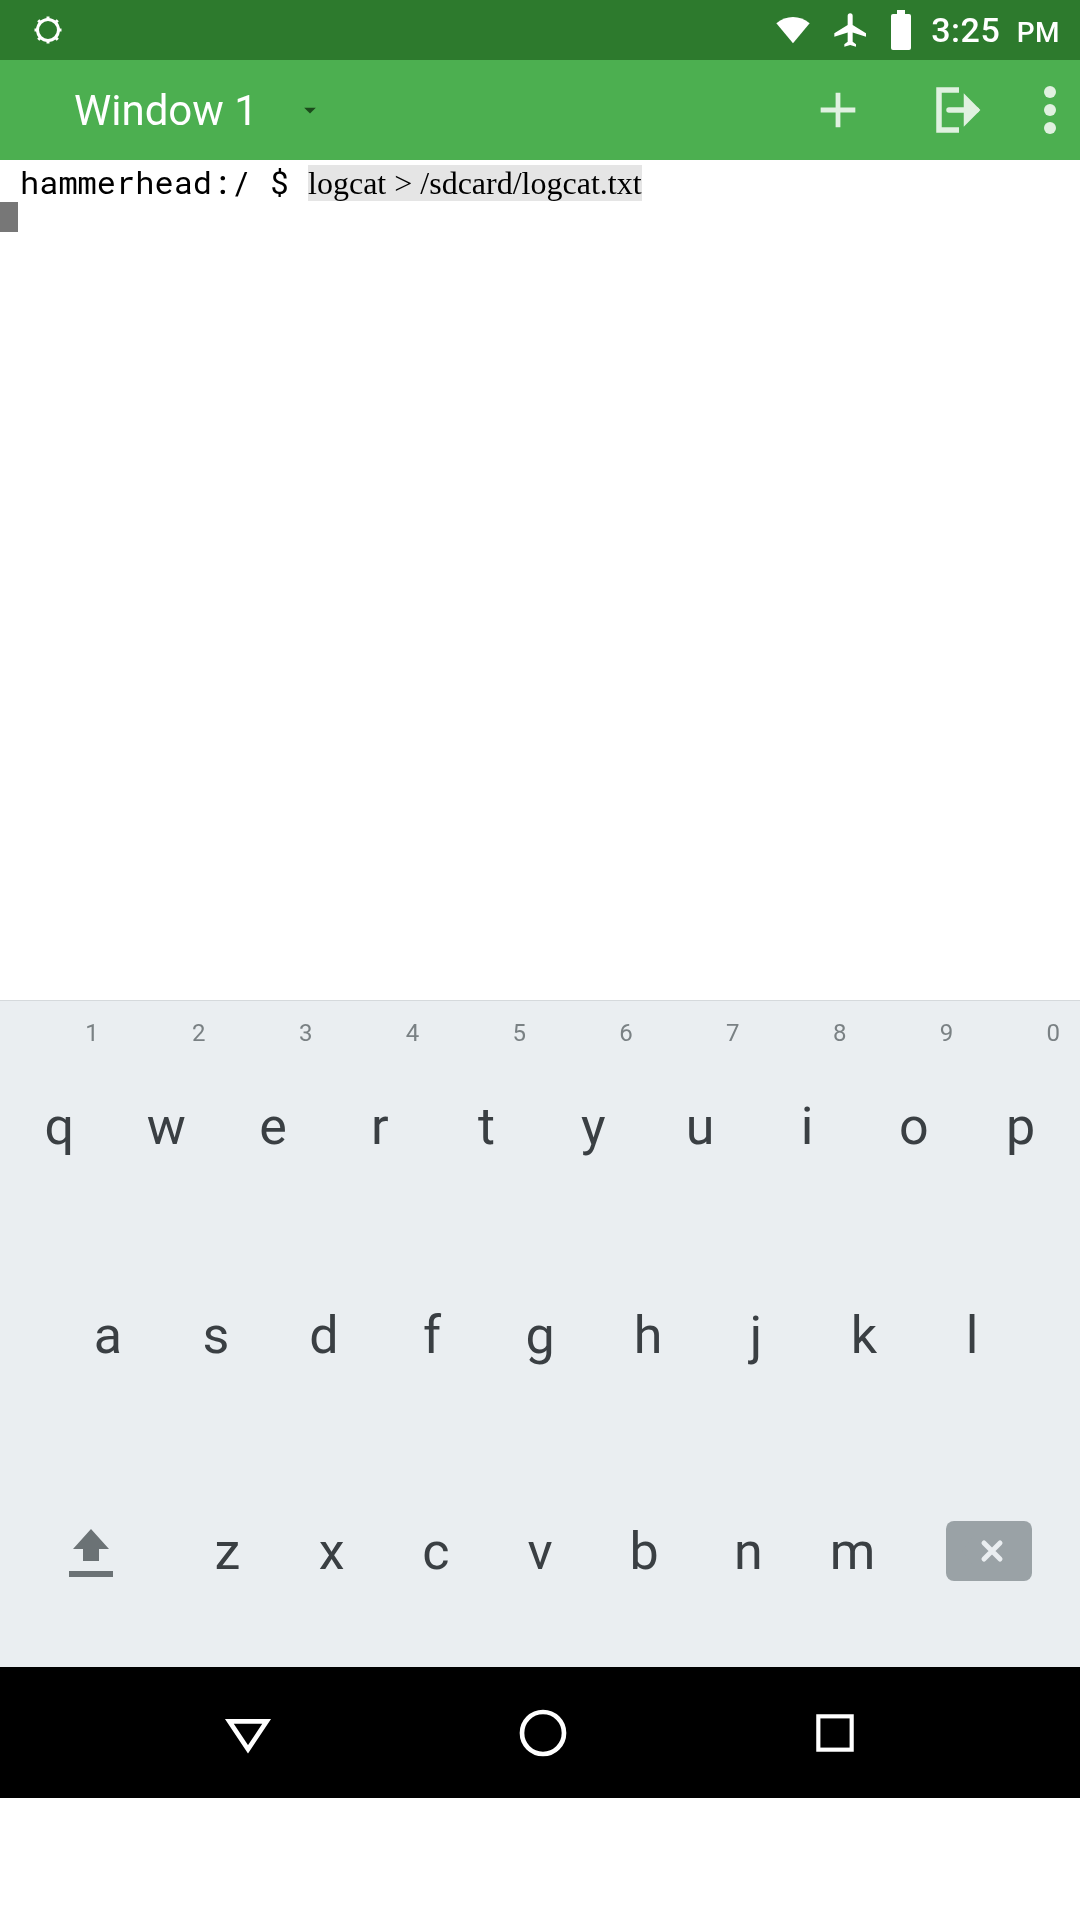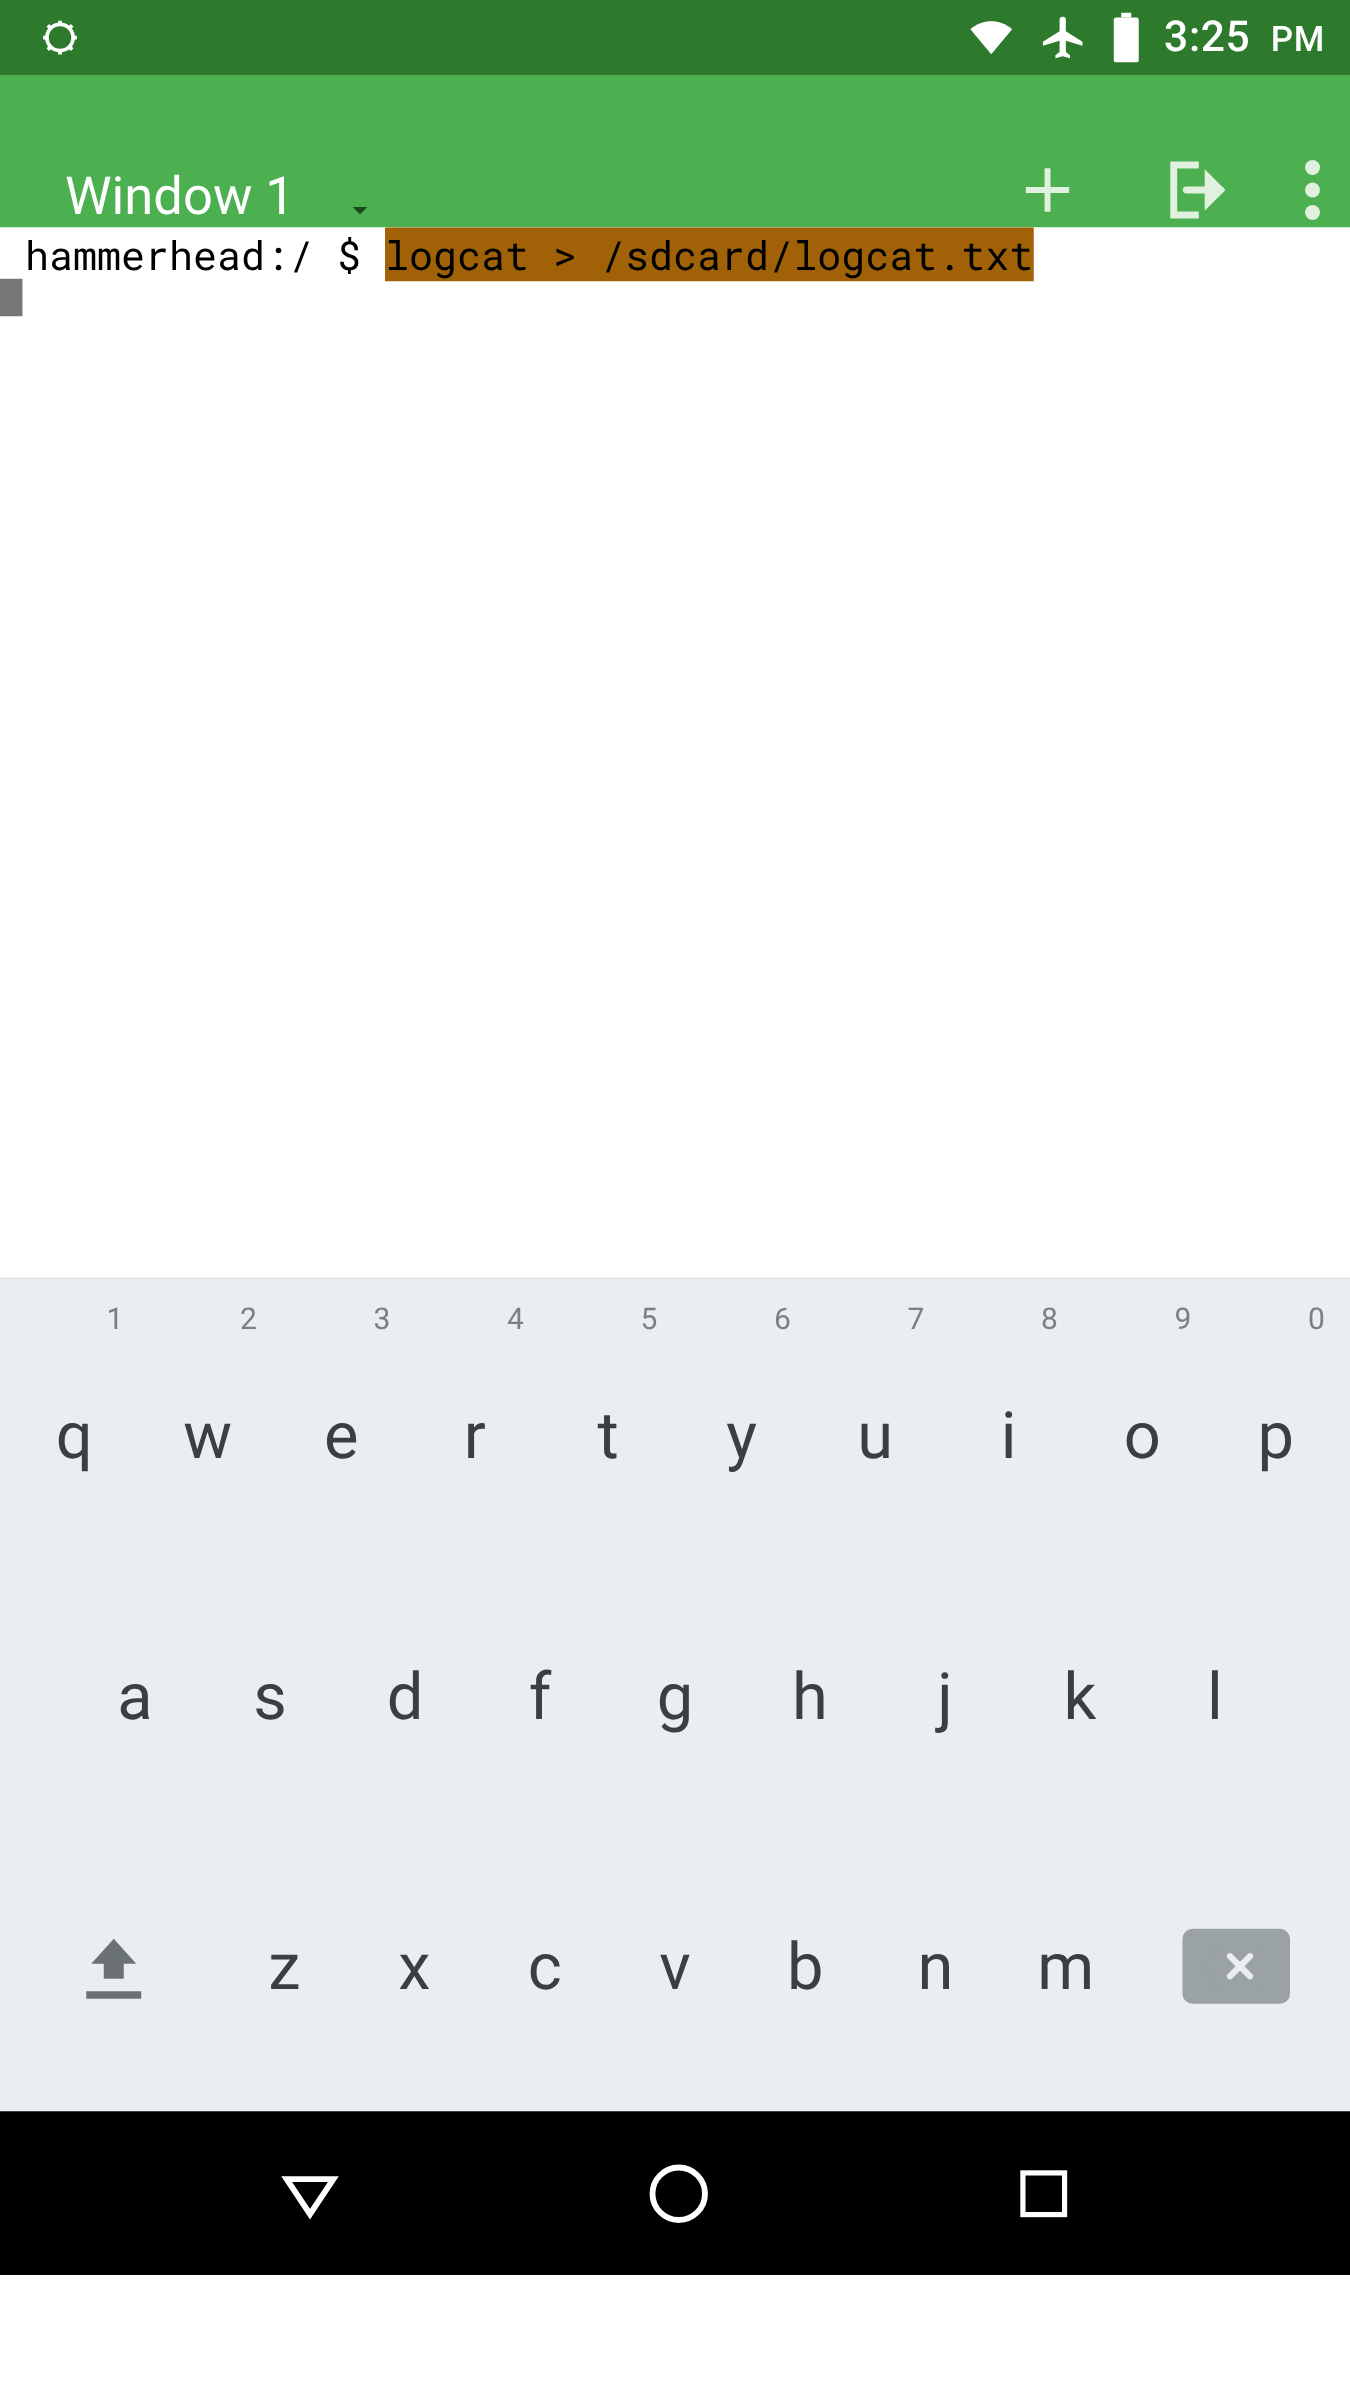--- a/index.html
+++ b/index.html
@@ -17,25 +17,25 @@
   }
   .status-left { display: flex; align-items: center; }
   .status-right { display: flex; align-items: center; gap: 18px; }
   .status-time { font-size: 34px; font-weight: 500; letter-spacing: 0.5px; }
   .status-time small { font-size: 28px; }
   .debug-icon { width: 36px; height: 36px; }
   .wifi-icon, .plane-icon, .battery-icon { display: inline-flex; align-items: center; }
   
   
   .app-bar {
-    height: 122px;
+    height: 100px;
     background: #4caf50;
     display: flex;
-    align-items: flex-end;
-    padding: 0 24px 0 52px;
+    align-items: center;
+    padding: 0 24px 0 74px;
     color: #fff;
   }
   .window-title {
     font-size: 42px;
     font-weight: 400;
     color: #fff;
     margin-right: 38px;
   }
   .dropdown-icon { display: inline-flex; }
   .spacer { flex: 1; }
@@ -48,21 +48,21 @@
     background: #fff;
     padding: 4px 0 0 0;
     font-family: "Roboto Mono", "Courier New", monospace;
     font-size: 32px;
     line-height: 36px;
     color: #000;
     position: relative;
   }
   .term-line { white-space: pre; }
   .prompt { color: #000; padding-left: 20px; }
-  .hl { background: #a16207; color: #000; }
+  .hl { background: #e5e5e5; color: #000; font-family: Liberation Serif, serif; }
   .cursor {
     display: inline-block;
     width: 18px;
     height: 30px;
     background: #777;
     vertical-align: top;
     margin-top: 1px;
   }
   
   

